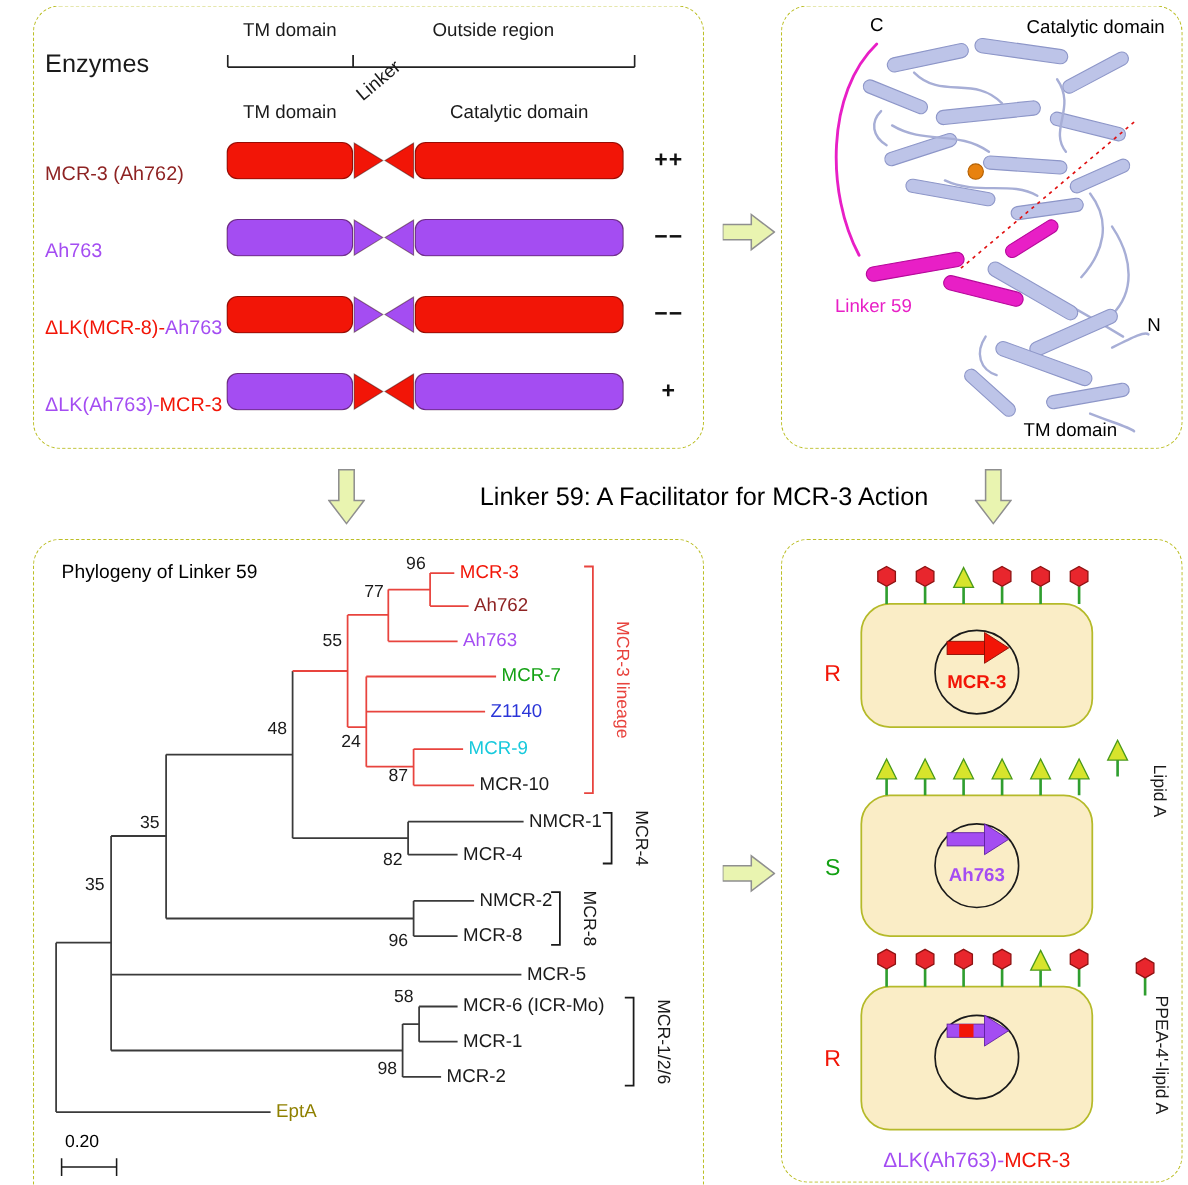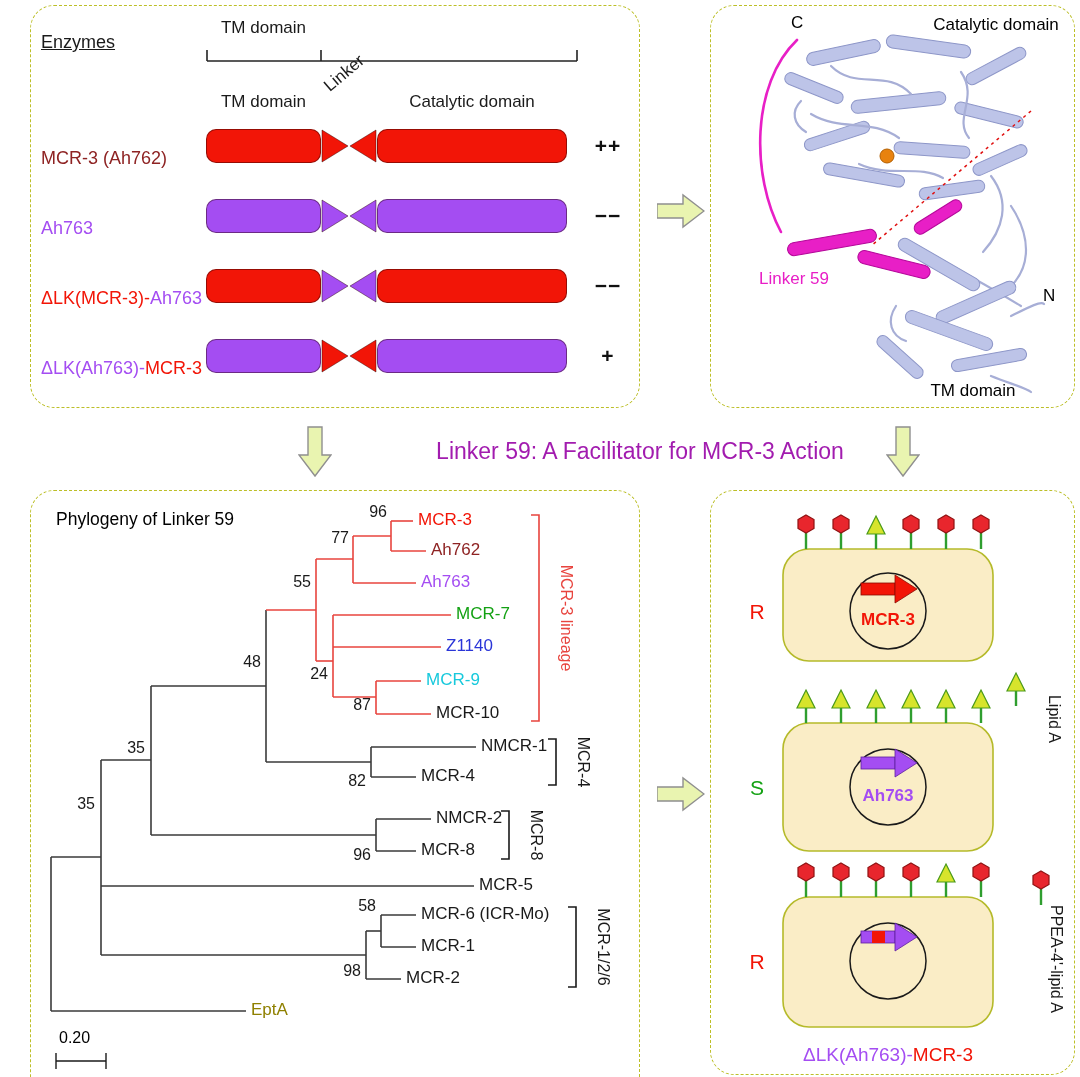--- a/index.html
+++ b/index.html
@@ -5,21 +5,21 @@
   html,body{margin:0;padding:0;background:#fff;}
   .canvas{position:relative;width:1080px;height:1077px;background:#fff;
           font-family:"Liberation Sans", sans-serif;color:#1a1a1a;overflow:hidden;}
   .panel{position:absolute;box-sizing:border-box;border:1.6px dashed #bcbf27;border-radius:24px;background:#fff;}
   #panel-architecture{left:30px;top:5px;width:610px;height:403px;}
   #panel-structure{left:710px;top:5px;width:365px;height:403px;}
   #panel-tree{left:30px;top:490px;width:610px;height:756px;}
   #panel-cells{left:710px;top:490px;width:365px;height:585px;}
 
   .abs{position:absolute;}
-  .enzymes-title{left:10px;top:26px;font-size:18px;text-decoration:underline;}
+  .enzymes-title{left:10px;top:38px;font-size:23px;}
   .ruler-label{top:12px;text-align:center;font-size:17px;}
   .col-label{top:86px;text-align:center;font-size:17px;}
   .linker-label{left:302px;top:70px;font-size:17px;transform:rotate(-40deg);transform-origin:left bottom;}
 
   .arch-row{position:absolute;left:0;width:100%;height:36px;}
   .row-label{position:absolute;left:10px;top:12px;line-height:36px;font-size:18px;white-space:nowrap;}
   .bar{position:absolute;top:1px;height:34px;border:1px solid rgba(40,0,0,.45);border-radius:10px;box-sizing:border-box;}
   .tm-bar{left:175px;width:115px;}
   .cat-bar{left:346px;width:190px;}
   .bowtie{position:absolute;left:290px;top:0;}
@@ -33,20 +33,21 @@
 </style>
 </head>
 <body>
 
 <div class="canvas">
 
   <section class="panel" id="panel-architecture">
     <div class="abs enzymes-title">Enzymes</div>
 
     <div class="abs ruler-label" style="left:175px;width:115px;">TM domain</div>
+    <div class="abs ruler-label" style="left:290px;width:255px;">Outside region</div>
 
     <svg class="abs" style="left:175px;top:40px;" width="372" height="20" viewBox="0 0 372 20">
       <g stroke="#222" stroke-width="1.6">
         <line x1="1" y1="15" x2="371" y2="15"></line>
         <line x1="1" y1="4" x2="1" y2="15"></line>
         <line x1="115" y1="4" x2="115" y2="15"></line>
         <line x1="371" y1="4" x2="371" y2="15"></line>
       </g>
     </svg>
 
@@ -70,21 +71,21 @@
       <span class="bar tm-bar" style="background-color: rgb(164, 77, 242);"></span>
       <svg class="bowtie" width="56" height="36" viewBox="0 0 56 36">
         <polygon points="1,2 27,18 1,34" stroke="rgba(40,0,0,.45)" stroke-width="1" fill="#a44df2"></polygon>
         <polygon points="55,2 29,18 55,34" stroke="rgba(40,0,0,.45)" stroke-width="1" fill="#a44df2"></polygon>
       </svg>
       <span class="bar cat-bar" style="background-color: rgb(164, 77, 242);"></span>
       <span class="activity">−−</span>
     </div>
 
     <div class="arch-row" style="top:262px;">
-      <span class="row-label"><span style="color: rgb(242, 21, 7);">ΔLK(MCR-3)-</span><span style="color: rgb(164, 77, 242);">Ah763</span></span>
+      <span class="row-label"><span style="color: rgb(242, 21, 7);">ΔLK(MCR-8)-</span><span style="color: rgb(164, 77, 242);">Ah763</span></span>
       <span class="bar tm-bar" style="background-color: rgb(242, 21, 7);"></span>
       <svg class="bowtie" width="56" height="36" viewBox="0 0 56 36">
         <polygon points="1,2 27,18 1,34" stroke="rgba(40,0,0,.45)" stroke-width="1" fill="#a44df2"></polygon>
         <polygon points="55,2 29,18 55,34" stroke="rgba(40,0,0,.45)" stroke-width="1" fill="#a44df2"></polygon>
       </svg>
       <span class="bar cat-bar" style="background-color: rgb(242, 21, 7);"></span>
       <span class="activity">−−</span>
     </div>
 
     <div class="arch-row" style="top:332px;">
@@ -150,21 +151,21 @@
       <line x1="320" y1="105" x2="160" y2="240" stroke="#e01010" stroke-width="1.5" stroke-dasharray="3 4"></line>
 
       <text x="80" y="22" font-size="17">C</text>
       <text x="285" y="24" font-size="17" text-anchor="middle">Catalytic domain</text>
       <text x="48" y="278" font-size="17" fill="#e81fc6">Linker 59</text>
       <text x="332" y="295" font-size="17">N</text>
       <text x="262" y="390" font-size="17" text-anchor="middle">TM domain</text>
     </svg>
   </section>
 
-  <div class="mid-title" style="color: #a21caf;">Linker 59: A Facilitator for MCR-3 Action</div>
+  <div class="mid-title" style="color: #000000;">Linker 59: A Facilitator for MCR-3 Action</div>
 
   <svg class="flow-arrow" style="left:657px;top:193px;" width="48" height="36" viewBox="0 0 48 36">
     <polygon points="0,11 26,11 26,2 47,18 26,34 26,25 0,25" fill="#e9f4b0" stroke="#8f8f8f" stroke-width="1.4"></polygon>
   </svg>
   <svg class="flow-arrow" style="left:298px;top:426px;" width="34" height="52" viewBox="0 0 34 52">
     <polygon points="10,1 24,1 24,29 33,29 17,50 1,29 10,29" fill="#e9f4b0" stroke="#8f8f8f" stroke-width="1.4"></polygon>
   </svg>
   <svg class="flow-arrow" style="left:886px;top:426px;" width="34" height="52" viewBox="0 0 34 52">
     <polygon points="10,1 24,1 24,29 33,29 17,50 1,29 10,29" fill="#e9f4b0" stroke="#8f8f8f" stroke-width="1.4"></polygon>
   </svg>

